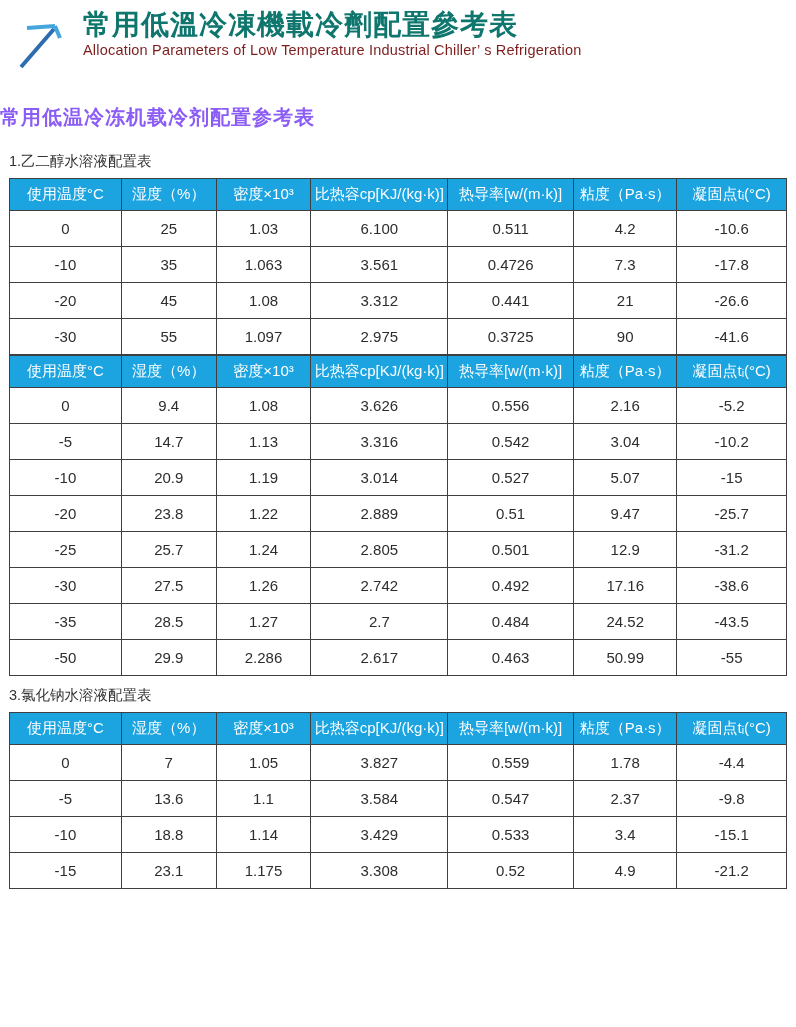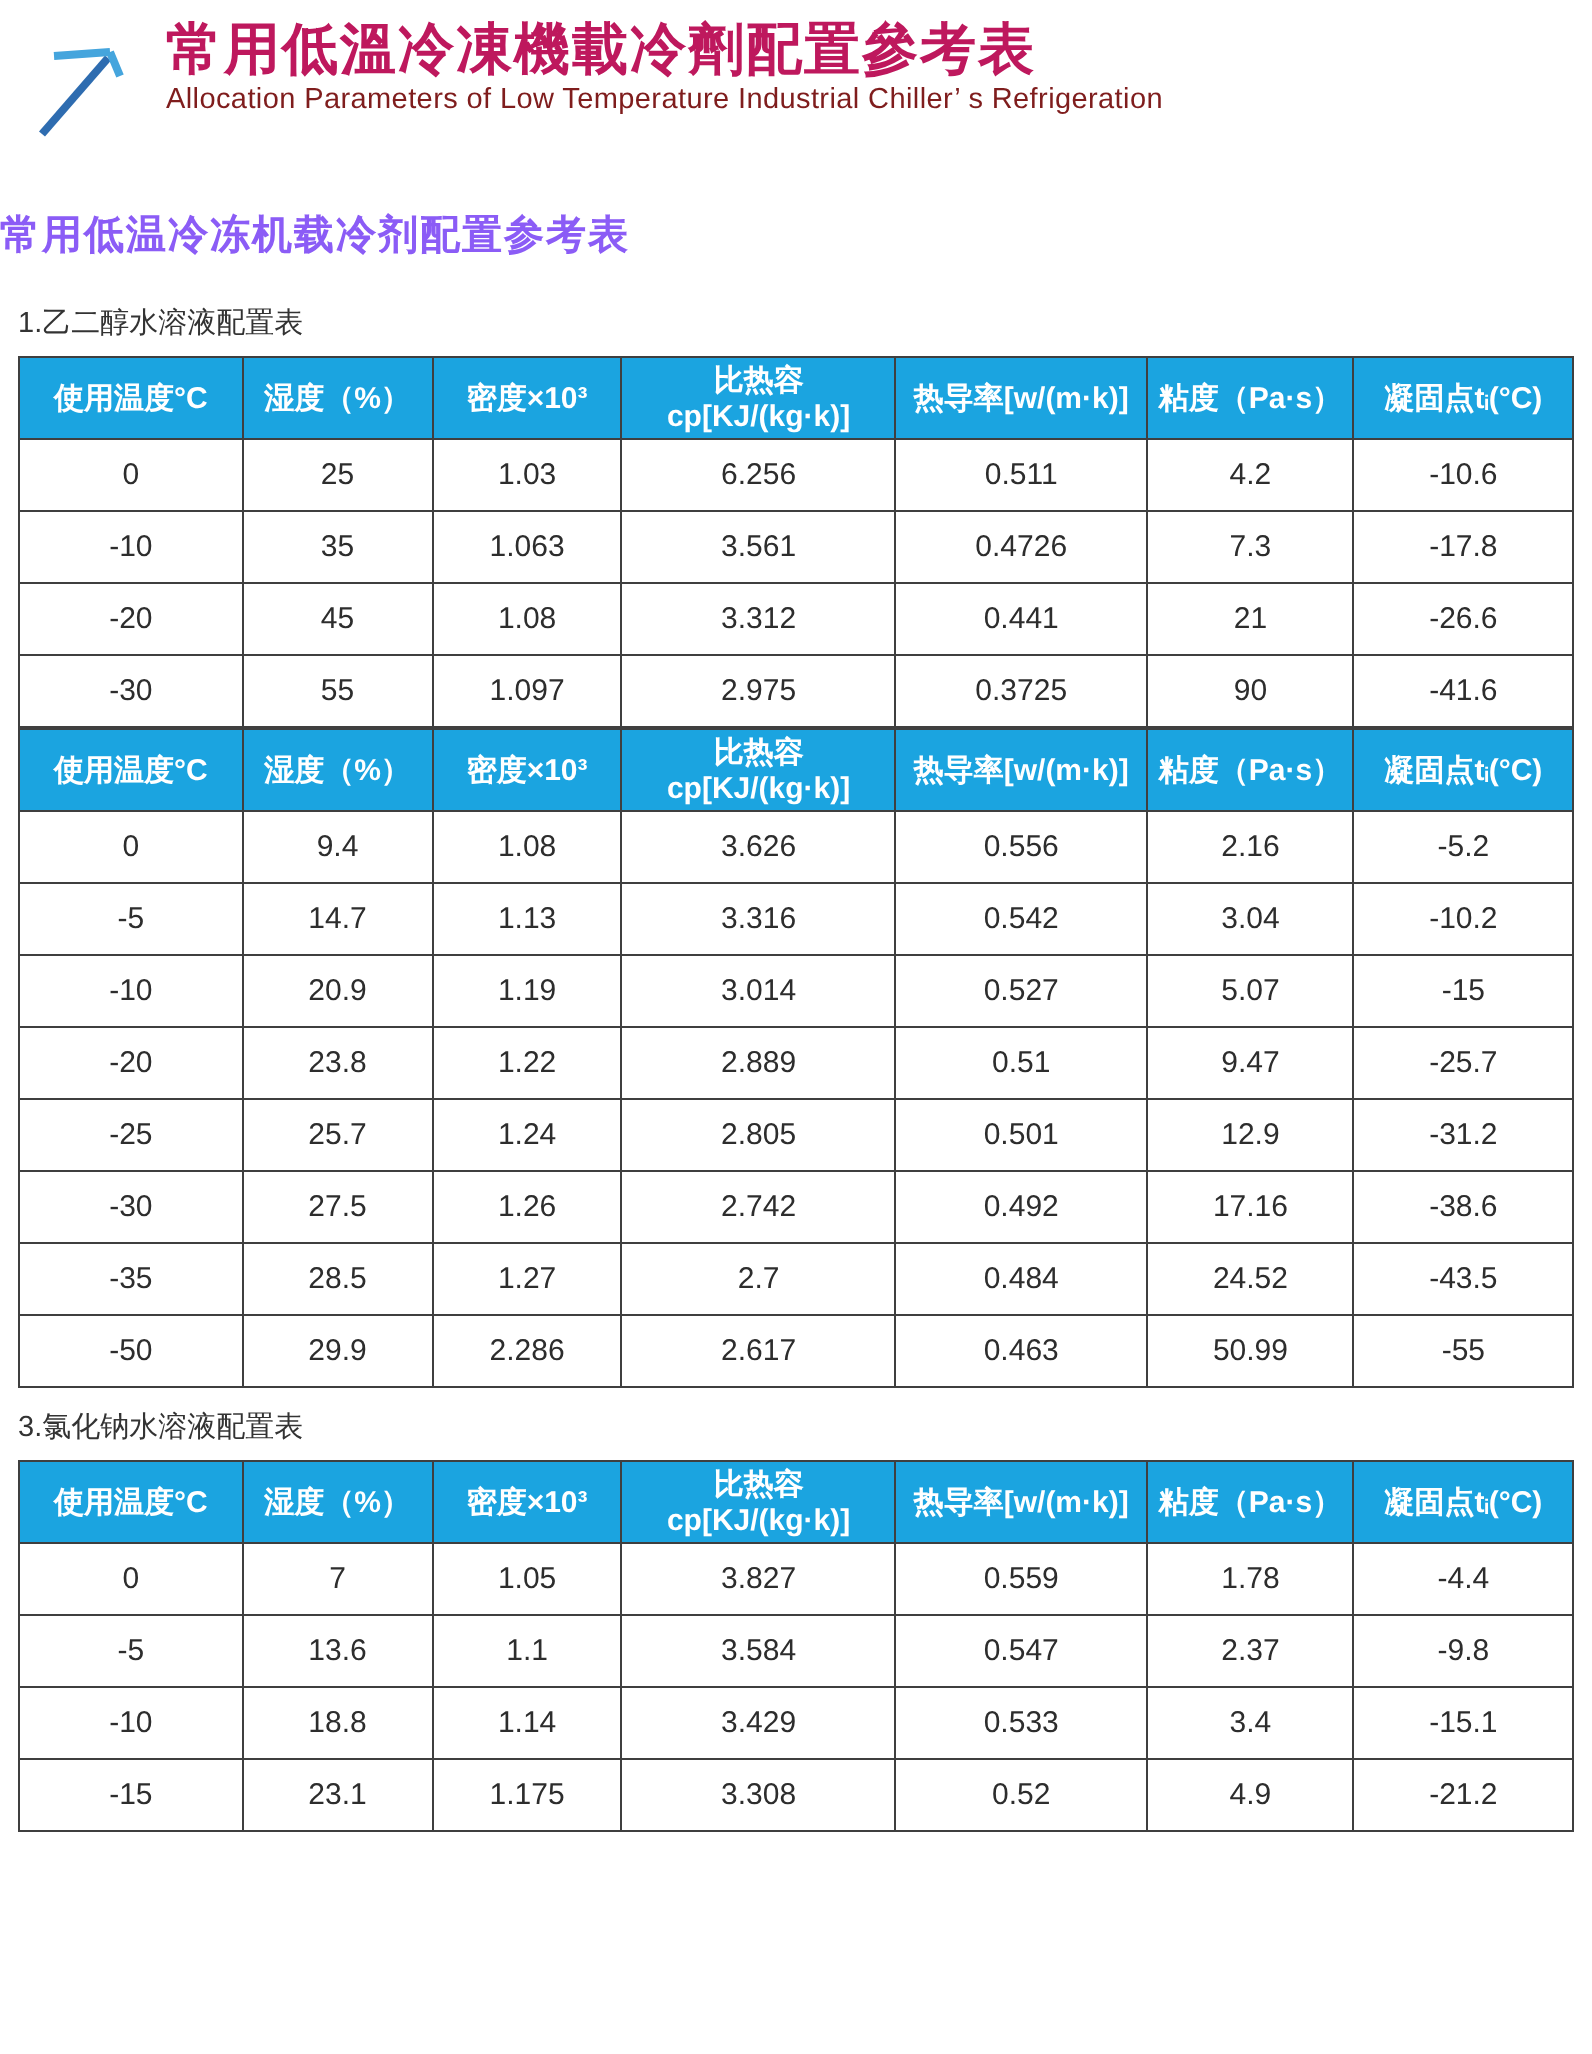--- a/index.html
+++ b/index.html
@@ -19,21 +19,21 @@
   .banner{
     display:flex;
     align-items:flex-start;
     padding:9px 0 0 13px;
   }
   .banner-logo{flex:0 0 auto;margin-top:6px;}
   .banner-text{margin-left:12px;}
   .banner-title{
     font-size:28px;
     font-weight:bold;
-    color:#be185d;
+    color:#0f766e;
     letter-spacing:1px;
     line-height:1.15;
   }
   .banner-subtitle{
     font-size:14.5px;
     color:#7f1d1d;
     margin-top:1px;
     letter-spacing:0.2px;
   }
   
@@ -53,21 +53,21 @@
   }
   table{
     width:calc(100% - 18px);
     margin:0 9px;
     border-collapse:collapse;
     table-layout:fixed;
   }
   th{
     background:var(--header-bg);
     color:var(--header-text);
-    font-weight:bold;
+    font-weight:normal;
     font-size:15px;
     height:32px;
     border:1px solid var(--border-col);
     text-align:center;
     padding:2px 2px;
   }
   td{
     height:36px;
     font-size:15px;
     color:#2d2d2d;
@@ -123,21 +123,21 @@
             <th>热导率[w/(m·k)]</th>
             <th>粘度（Pa·s）</th>
             <th>凝固点tᵢ(°C)</th>
           </tr>
         </thead>
         <tbody>
           <tr>
             <td>0</td>
             <td>25</td>
             <td>1.03</td>
-            <td>6.256</td>
+            <td>6.100</td>
             <td>0.511</td>
             <td>4.2</td>
             <td>-10.6</td>
           </tr>
           <tr>
             <td>-10</td>
             <td>35</td>
             <td>1.063</td>
             <td>3.561</td>
             <td>0.4726</td>

